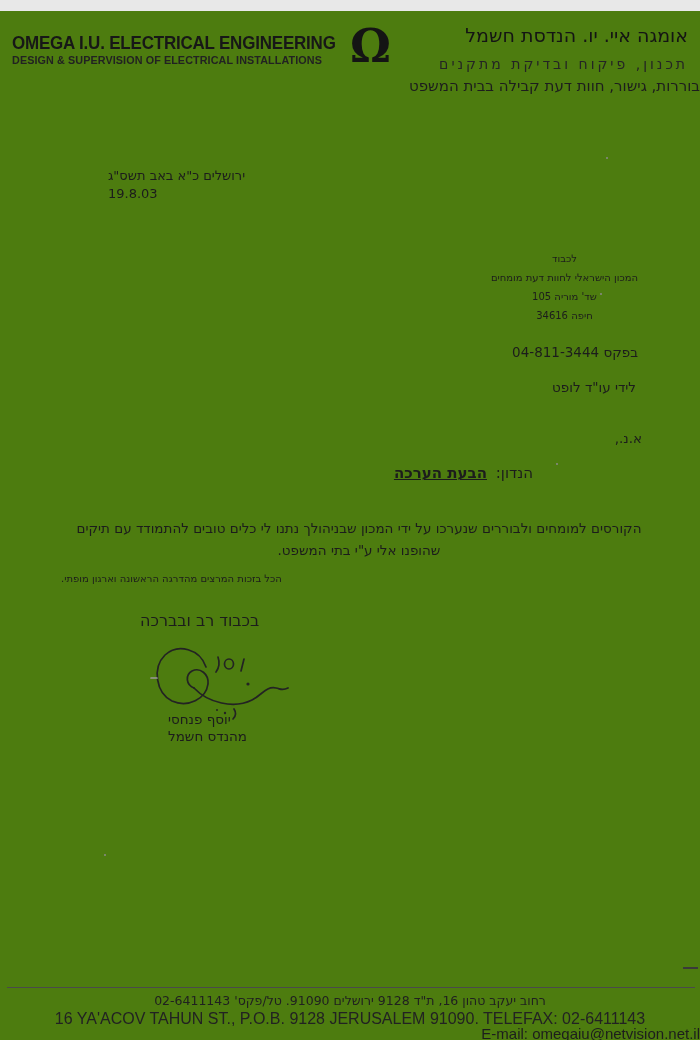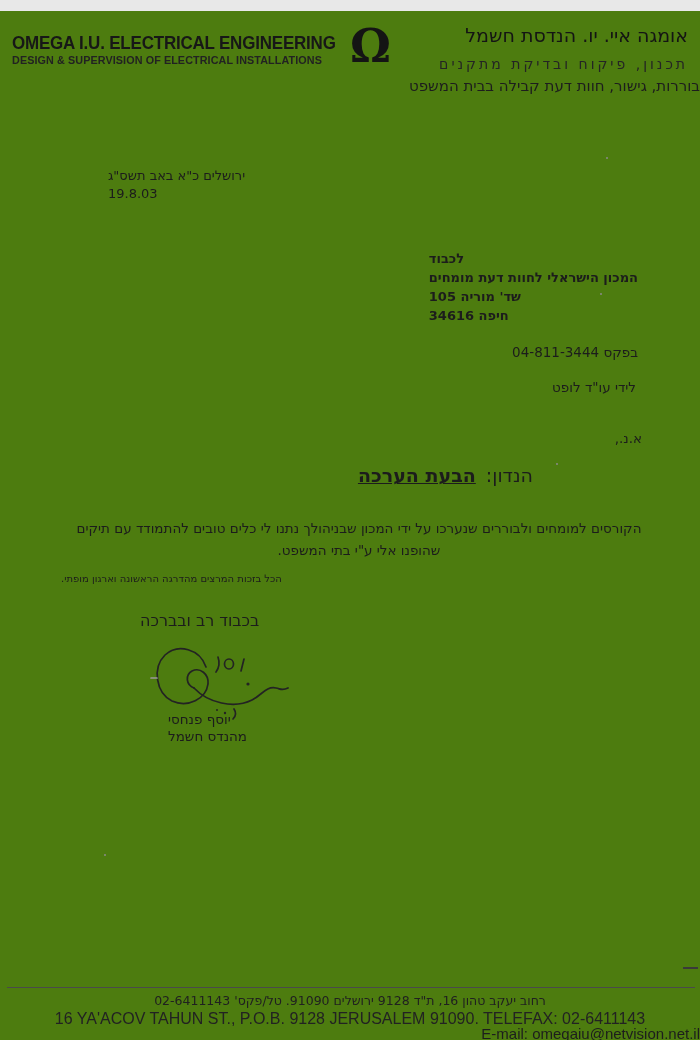--- a/index.html
+++ b/index.html
@@ -33,25 +33,25 @@
   .tagline-he{
     right:12px;top:45px;direction:rtl;text-align:center;
     font-size:14px;letter-spacing:3px;color:#242424;white-space:nowrap;
   }
   .subtitle-he{
     left:0;top:66px;width:700px;direction:rtl;
     font-size:15px;color:#1d1d1d;
   }
   
   .date-block{left:108px;top:156px;direction:rtl;text-align:left;font-size:13px;line-height:18px;}
-  .recipient{right:62px;top:238px;direction:rtl;text-align:left;font-size:13px;line-height:19px;font-weight:bold;}
+  .recipient{right:62px;top:238px;direction:rtl;text-align:center;font-size:10px;line-height:19px;}
   .fax-line{right:62px;top:333px;direction:rtl;font-size:13.5px;}
   .attention{right:64px;top:368px;direction:rtl;font-size:13.5px;}
   .greeting{right:58px;top:419px;direction:rtl;font-size:13.5px;}
-  .subject{right:167px;top:453px;direction:rtl;font-size:19px;}
+  .subject{right:167px;top:453px;direction:rtl;font-size:15px;}
   .subject .subject-title{font-weight:700;text-decoration:underline;margin-right:4px;}
   .body-par{right:43px;top:506px;width:596px;direction:rtl;text-align:center;font-size:13.5px;line-height:22px;}
   .body-par2{right:43px;top:562px;width:596px;direction:rtl;text-align:left;font-size:10px;}
   .closing{left:140px;top:600px;direction:rtl;font-size:16px;}
   .signature{left:148px;top:626px;}
   .signer{left:168px;top:700px;width:140px;text-align:left;direction:rtl;font-size:13.5px;line-height:17px;}
   
   .footer-rule{left:7px;top:976px;width:688px;border-top:1.5px solid #4a4a4a;height:0;}
   .footer-he{left:0;top:982px;width:700px;text-align:center;direction:rtl;font-size:12.5px;color:#202020;}
   .footer-en{left:0;top:999px;width:700px;text-align:center;

